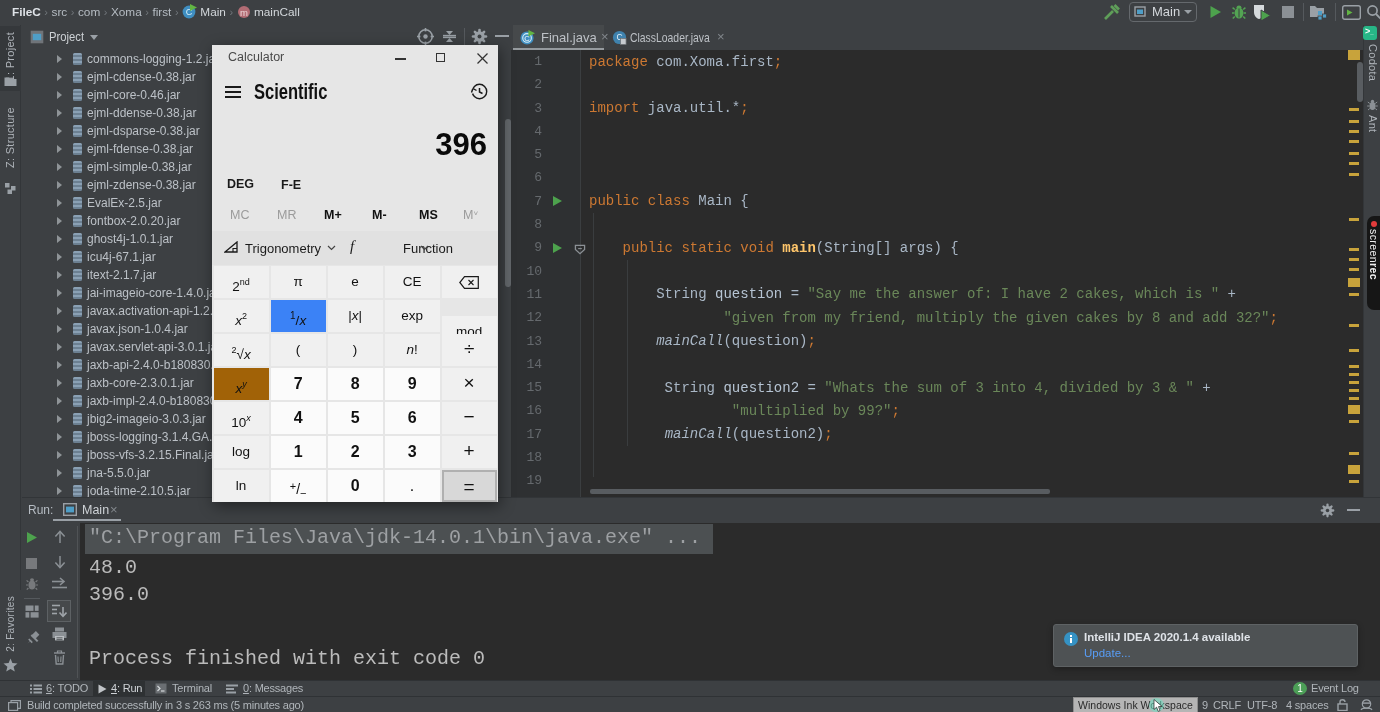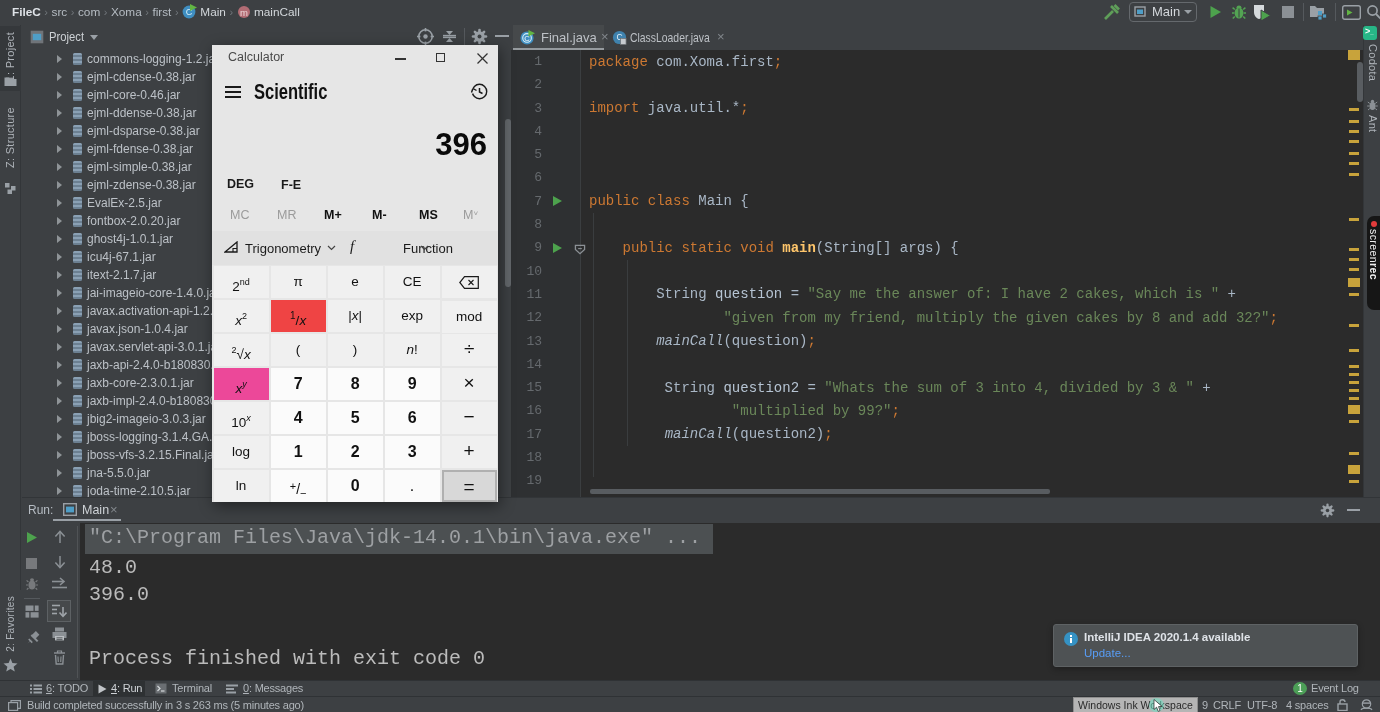--- a/index.html
+++ b/index.html
@@ -673,30 +673,30 @@
       <div class="abs" style="left:228.0px;top:0.0px;width:55.2px;height:32.2px;background:#f0f0f0;">
           <svg width="20" height="13" viewBox="0 0 20 13" style="margin:10px auto 0">
             <path d="M5.5 0.7 L19.3 0.7 L19.3 12.3 L5.5 12.3 L0.8 6.5 Z" fill="none" stroke="#1a1a1a" stroke-width="1.2"></path>
             <g stroke="#1a1a1a" stroke-width="1.1">
               <path d="M9.5 4 L14.5 9"></path>
               <path d="M14.5 4 L9.5 9"></path>
             </g>
           </svg>
         </div>
       <div class="abs" style="left:0.0px;top:34.0px;width:55.2px;height:32.2px;background:#f0f0f0;text-align:center;line-height:32.2px;font-size:13.5px;font-weight:normal;color:#111;"><i>x</i><sup style="font-size:9px">2</sup></div>
-      <div class="abs" style="left:57.0px;top:34.0px;width:55.2px;height:32.2px;background:#ef4444;text-align:center;line-height:32.2px;font-size:13.5px;font-weight:normal;color:#111;"><sup style="font-size:10px">1</sup>/<i>x</i></div>
+      <div class="abs" style="left:57.0px;top:34.0px;width:55.2px;height:32.2px;background:#3b82f6;text-align:center;line-height:32.2px;font-size:13.5px;font-weight:normal;color:#111;"><sup style="font-size:10px">1</sup>/<i>x</i></div>
       <div class="abs" style="left:114.0px;top:34.0px;width:55.2px;height:32.2px;background:#f0f0f0;text-align:center;line-height:32.2px;font-size:13.5px;font-weight:normal;color:#111;">|<i>x</i>|</div>
       <div class="abs" style="left:171.0px;top:34.0px;width:55.2px;height:32.2px;background:#f0f0f0;text-align:center;line-height:32.2px;font-size:13.5px;font-weight:normal;color:#111;">exp</div>
-      <div class="abs" style="left:228.0px;top:35px;width:55.2px;height:32.2px;background:#f0f0f0;text-align:center;line-height:32.2px;font-size:13.5px;font-weight:normal;color:#111;">mod</div>
+      <div class="abs" style="left:228.0px;top:50px;width:55.2px;height:32.2px;background:#f0f0f0;text-align:center;line-height:32.2px;font-size:13.5px;font-weight:normal;color:#111;">mod</div>
       <div class="abs" style="left:0.0px;top:68.0px;width:55.2px;height:32.2px;background:#f0f0f0;text-align:center;line-height:32.2px;font-size:13.5px;font-weight:normal;color:#111;"><sup style="font-size:9px">2</sup>√<i>x</i></div>
       <div class="abs" style="left:57.0px;top:68.0px;width:55.2px;height:32.2px;background:#f0f0f0;text-align:center;line-height:32.2px;font-size:13.5px;font-weight:normal;color:#111;">(</div>
       <div class="abs" style="left:114.0px;top:68.0px;width:55.2px;height:32.2px;background:#f0f0f0;text-align:center;line-height:32.2px;font-size:13.5px;font-weight:normal;color:#111;">)</div>
       <div class="abs" style="left:171.0px;top:68.0px;width:55.2px;height:32.2px;background:#f0f0f0;text-align:center;line-height:32.2px;font-size:13.5px;font-weight:normal;color:#111;"><i>n</i>!</div>
       <div class="abs" style="left:228.0px;top:68.0px;width:55.2px;height:32.2px;background:#f0f0f0;text-align:center;line-height:30.200000000000003px;font-size:19px;font-weight:normal;color:#111;">÷</div>
-      <div class="abs" style="left:0.0px;top:102.0px;width:55.2px;height:32.2px;background:#ec4899;text-align:center;line-height:32.2px;font-size:13.5px;font-weight:normal;color:#111;"><i>x</i><sup style="font-size:9px"><i>y</i></sup></div>
+      <div class="abs" style="left:0.0px;top:102.0px;width:55.2px;height:32.2px;background:#a16207;text-align:center;line-height:32.2px;font-size:13.5px;font-weight:normal;color:#111;"><i>x</i><sup style="font-size:9px"><i>y</i></sup></div>
       <div class="abs" style="left:57.0px;top:102.0px;width:55.2px;height:32.2px;background:#fbfbfb;text-align:center;line-height:32.2px;font-size:16px;font-weight:bold;color:#111;">7</div>
       <div class="abs" style="left:114.0px;top:102.0px;width:55.2px;height:32.2px;background:#fbfbfb;text-align:center;line-height:32.2px;font-size:16px;font-weight:bold;color:#111;">8</div>
       <div class="abs" style="left:171.0px;top:102.0px;width:55.2px;height:32.2px;background:#fbfbfb;text-align:center;line-height:32.2px;font-size:16px;font-weight:bold;color:#111;">9</div>
       <div class="abs" style="left:228.0px;top:102.0px;width:55.2px;height:32.2px;background:#f0f0f0;text-align:center;line-height:30.200000000000003px;font-size:19px;font-weight:normal;color:#111;">×</div>
       <div class="abs" style="left:0.0px;top:136.0px;width:55.2px;height:32.2px;background:#f0f0f0;text-align:center;line-height:32.2px;font-size:13.5px;font-weight:normal;color:#111;">10<sup style="font-size:9px"><i>x</i></sup></div>
       <div class="abs" style="left:57.0px;top:136.0px;width:55.2px;height:32.2px;background:#fbfbfb;text-align:center;line-height:32.2px;font-size:16px;font-weight:bold;color:#111;">4</div>
       <div class="abs" style="left:114.0px;top:136.0px;width:55.2px;height:32.2px;background:#fbfbfb;text-align:center;line-height:32.2px;font-size:16px;font-weight:bold;color:#111;">5</div>
       <div class="abs" style="left:171.0px;top:136.0px;width:55.2px;height:32.2px;background:#fbfbfb;text-align:center;line-height:32.2px;font-size:16px;font-weight:bold;color:#111;">6</div>
       <div class="abs" style="left:228.0px;top:136.0px;width:55.2px;height:32.2px;background:#f0f0f0;text-align:center;line-height:30.200000000000003px;font-size:19px;font-weight:normal;color:#111;">−</div>
       <div class="abs" style="left:0.0px;top:170.0px;width:55.2px;height:32.2px;background:#f0f0f0;text-align:center;line-height:32.2px;font-size:13.5px;font-weight:normal;color:#111;">log</div>

